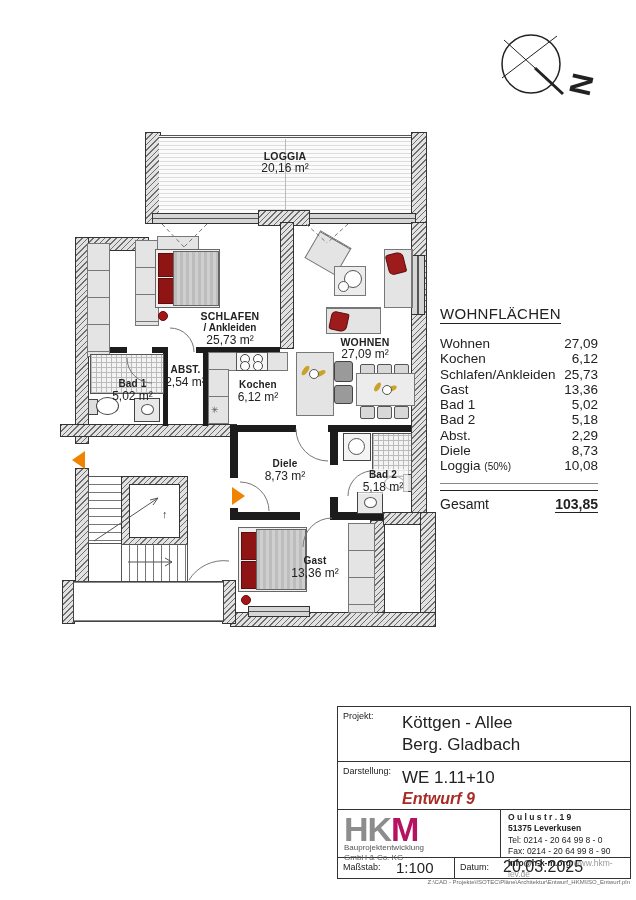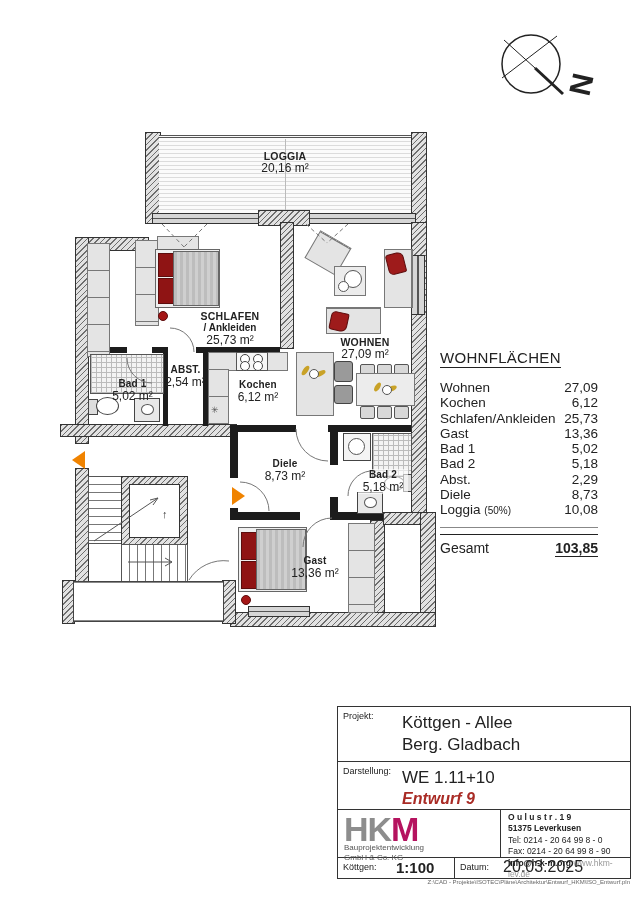--- a/index.html
+++ b/index.html
@@ -34,21 +34,21 @@
   
   .rlab{text-align:center;line-height:1.15;}
   .rname{font-weight:700;font-size:10.5px;letter-spacing:.2px;display:block;}
   .rname2{font-weight:700;font-size:10px;display:block;}
   .rarea{font-size:12px;display:block;}
   .sm .rname{font-weight:700;font-size:10px;}
   
   .triL{width:0;height:0;border-top:9px solid transparent;border-bottom:9px solid transparent;border-right:13px solid #f08300;}
   .triR{width:0;height:0;border-top:9px solid transparent;border-bottom:9px solid transparent;border-left:13px solid #f08300;}
   
-  #areas{left:440px;top:305px;width:158px;font-size:13.5px;margin-top:44px;}
+  #areas{left:440px;top:305px;width:158px;font-size:13.5px;}
   #areas .t{font-size:15px;letter-spacing:.3px;border-bottom:1px solid #222;display:inline-block;padding-bottom:1px;margin-bottom:12px;}
   #areas .row{display:flex;justify-content:space-between;line-height:15.3px;}
   #areas .note{font-size:10px;}
   #areas .sep{border-top:1px solid #888;margin-top:8px;}
   #areas .tot{display:flex;justify-content:space-between;border-top:1.5px solid #222;margin-top:6px;padding-top:5px;font-size:14px;}
   #areas .tot b{border-bottom:1.5px solid #222;}
   
   #tb{left:337px;top:706px;width:292px;border:1.5px solid #333;background:#fff;}
   #tb .row{position:relative;border-bottom:1px solid #333;}
   #tb .lab{position:absolute;left:5px;top:4px;font-size:9px;color:#222;}
@@ -327,22 +327,22 @@
     <div class="abs" style="left:162px;top:0;width:1px;height:47px;background:#333;"></div>
     <div class="abs addr" style="left:170px;top:2px;width:118px;">
       <div class="b">O u l u s t r .  1 9</div>
       <div class="b">51375 Leverkusen</div>
       <div>Tel:  0214 - 20 64 99 8 - 0</div>
       <div>Fax: 0214 - 20 64 99 8 - 90</div>
       <div><span class="b">info@h-k-m.org</span> <span class="g">www.hkm-lev.de</span></div>
     </div>
   </div>
   <div class="row" style="height:20px;border-bottom:none;">
-    <span class="lab">Köttgen:</span>
-    <span class="abs" style="left:58px;top:1px;font-size:15px;font-weight:700;">1:100</span>
+    <span class="lab">Maßstab:</span>
+    <span class="abs" style="left:58px;top:1px;font-size:15px;font-weight:400;">1:100</span>
     <div class="abs" style="left:116px;top:0;width:1px;height:20px;background:#333;"></div>
     <span class="lab" style="left:122px;">Datum:</span>
     <span class="abs" style="left:165px;top:0px;font-size:16px;font-weight:400;">20.03.2025</span>
   </div>
 </div>
 <div id="fpath" class="abs">Z:\CAD - Projekte\ISOTEC\Pläne\Architektur\Entwurf_HKM\ISO_Entwurf.pln</div>
 
 </div>
 
 </body></html>

